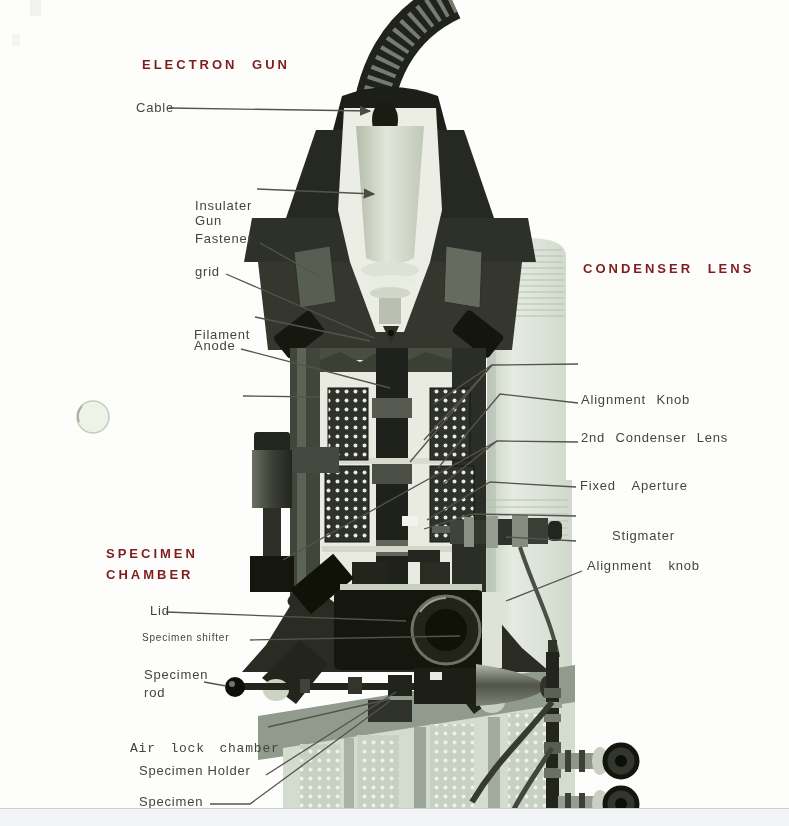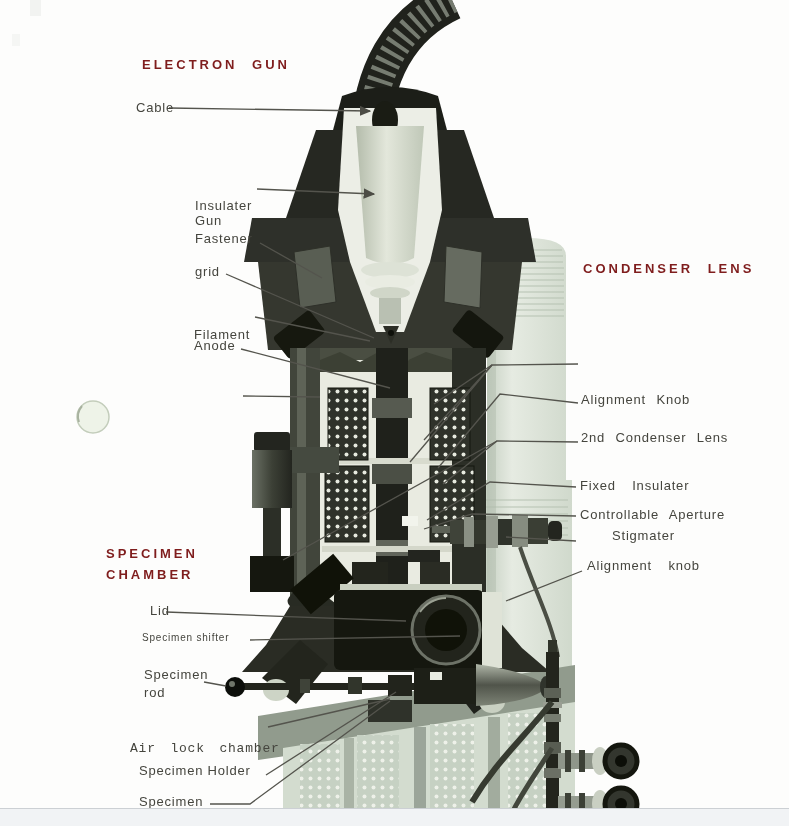--- a/index.html
+++ b/index.html
@@ -280,19 +280,18 @@
   <div class="label" style="left:144px;top:666px;">
     <div>Specimen</div>
     <div>rod</div>
   </div>
   <div class="label ws6" style="left:130px;top:740px;font-family:Liberation Mono, monospace;">Air lock chamber</div>
   <div class="label" style="left:139px;top:762px;">Specimen Holder</div>
   <div class="label" style="left:139px;top:793px;">Specimen</div>
 
   <div class="label ws6" style="left:581px;top:391px;">Alignment Knob</div>
   <div class="label ws6" style="left:581px;top:429px;">2nd Condenser Lens</div>
-  <div class="label ws12" style="left:580px;top:477px;">Fixed Insulater</div>
-  <div class="label ws6" style="left:580px;top:506px;">Controllable Aperture</div>
+  <div class="label ws12" style="left:580px;top:477px;">Fixed Aperture</div>
   <div class="label" style="left:580px;top:527px;margin-left:32px;">Stigmater</div>
   <div class="label ws12" style="left:587px;top:557px;">Alignment knob</div>
 
   <div id="bottom-bar"></div>
 </div>
 
 </body></html>

